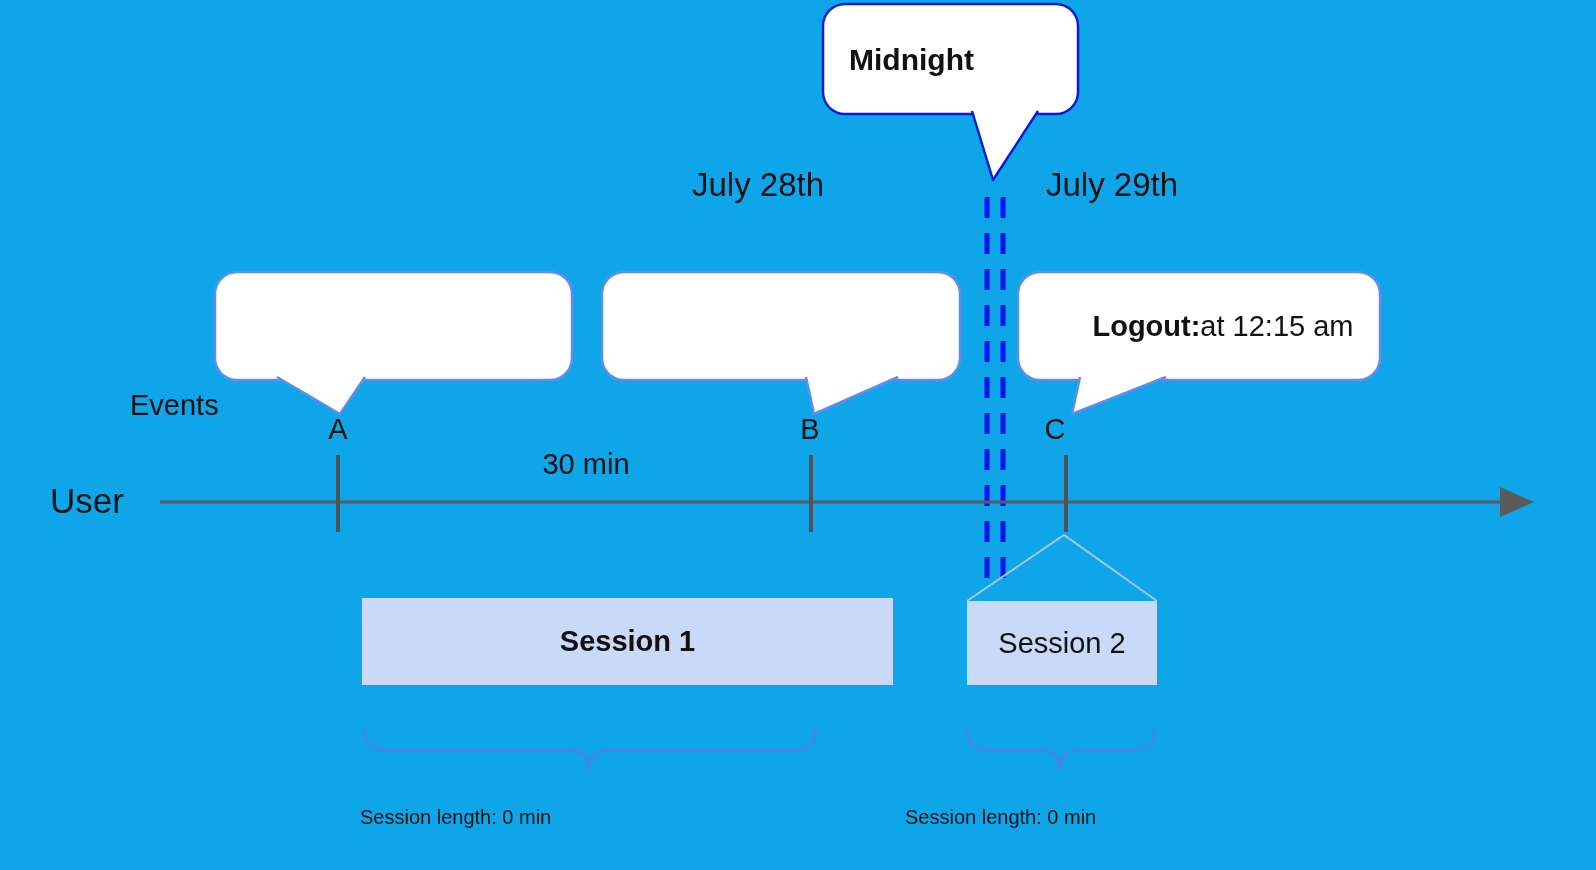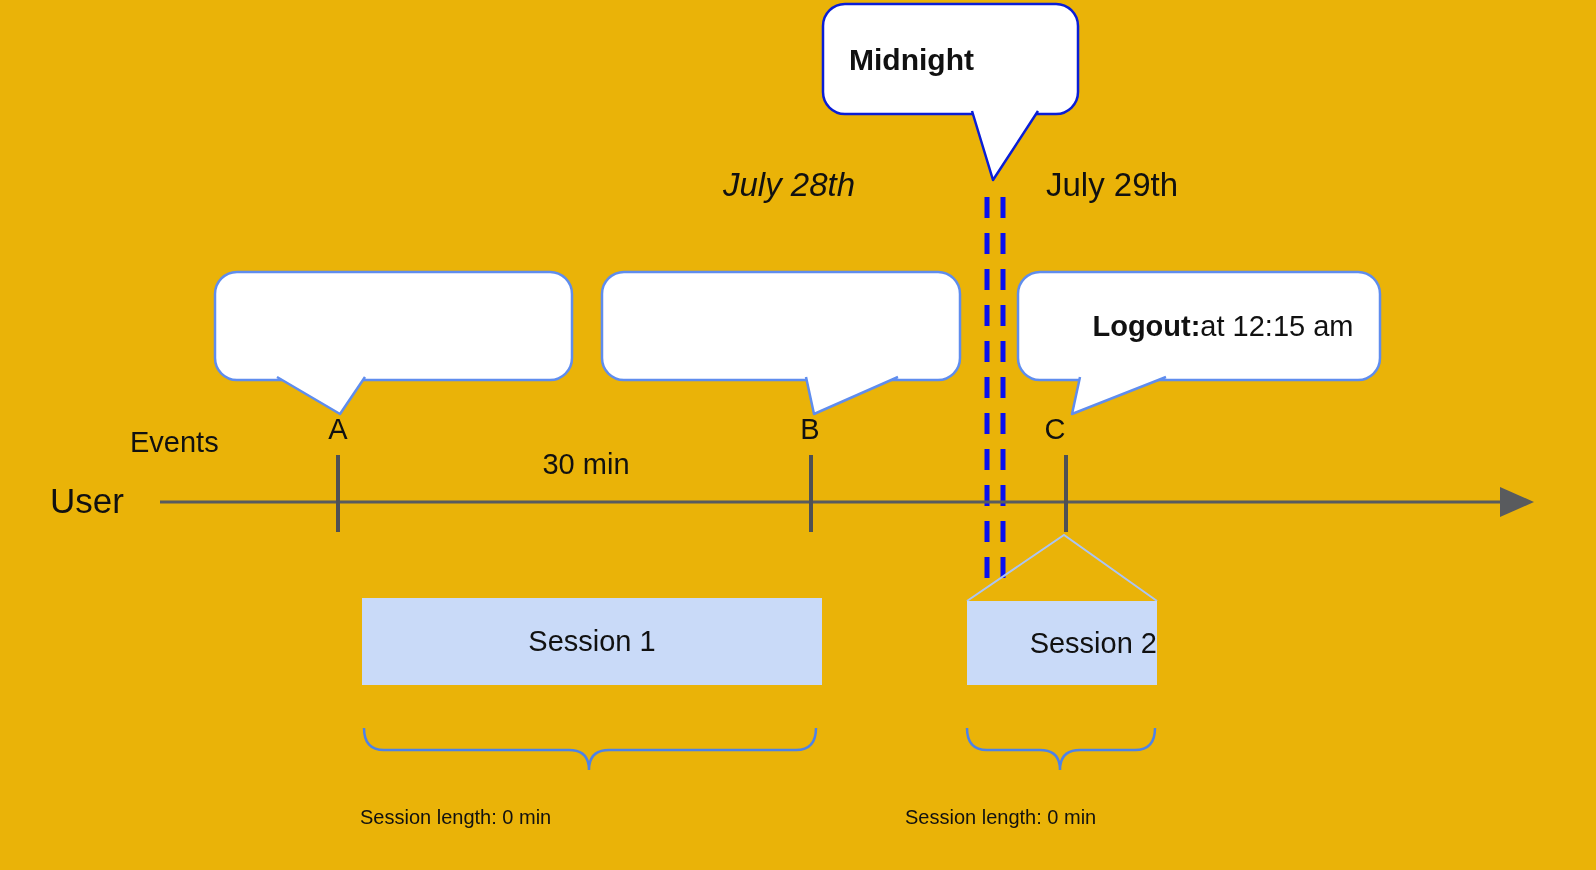--- a/index.html
+++ b/index.html
@@ -1,19 +1,19 @@
 <!DOCTYPE html>
 <html><head>
 <meta charset="utf-8">
 <style>
   html,body{margin:0;padding:0;background:#ffffff;}
   #canvas{
     position:relative;
     width:1596px;height:870px;
-    background:#eab308;
+    background:#0ea5e9;
     font-family:"Liberation Sans", sans-serif;
     color:#111111;
     overflow:hidden;
   }
   #diagram-svg{position:absolute;left:0;top:0;}
   .lbl{position:absolute;white-space:nowrap;}
   .callout-text{
     position:absolute;display:flex;align-items:center;justify-content:center;
     font-size:29px;
   }
@@ -60,40 +60,40 @@
     <rect x="1018" y="272" width="362" height="108" rx="22" fill="#ffffff" stroke-width="2.5" stroke="#5f8dee"></rect>
     <path d="M 1080 377 L 1072 414 L 1166 377" fill="#ffffff" stroke-width="2.5" stroke-linejoin="round" stroke="#5f8dee"></path>
 
     <path d="M 364 728 Q 364 750 384 750 H 569 Q 589 750 589 770 Q 589 750 609 750 H 796 Q 816 750 816 728" fill="none" stroke-width="2.5" stroke="#4d82e8"></path>
 
     <path d="M 967 728 Q 967 750 987 750 H 1040 Q 1060 750 1060 770 Q 1060 750 1080 750 H 1135 Q 1155 750 1155 728" fill="none" stroke-width="2.5" stroke="#4d82e8"></path>
   </svg>
 
   <div class="lbl midnight-text" style="left:849px;top:43px;">Midnight</div>
 
-  <div class="lbl date-lbl" style="left:723px;top:166px;font-style:italic;">July 28th</div>
+  <div class="lbl date-lbl" style="left:692px;top:166px;">July 28th</div>
   <div class="lbl date-lbl" style="left:1046px;top:166px;">July 29th</div>
 
   <div class="callout-text" style="left:1018px;top:272px;width:362px;height:108px;margin-left:24px;">
     <b>Logout:</b>
       <span> at 12:15 am</span>
   </div>
 
-  <div class="lbl events-lbl" style="left:130px;top:426px;">Events</div>
+  <div class="lbl events-lbl" style="left:130px;top:389px;">Events</div>
   <div class="lbl marker-lbl" style="left:318px;top:413px;">A</div>
   <div class="lbl marker-lbl" style="left:790px;top:413px;">B</div>
   <div class="lbl marker-lbl" style="left:1035px;top:413px;">C</div>
 
   <div class="lbl user-lbl" style="left:50px;top:481px;">User</div>
 
   <div class="lbl interval-lbl" style="left:536px;top:448px;">30 min</div>
 
-  <div class="session-box" style="left: 362px; top: 598px; width: 460px; height: 87px; background-color: rgb(201, 218, 248);">
+  <div class="session-box" style="left: 362px; top: 598px; width: 531px; height: 87px; background-color: rgb(201, 218, 248); font-weight: bold;">
     <span>Session 1</span>
   </div>
-  <div class="session-box" style="left: 967px; top: 601px; width: 190px; height: 84px; background-color: rgb(201, 218, 248); justify-content: flex-end;">
+  <div class="session-box" style="left: 967px; top: 601px; width: 190px; height: 84px; background-color: rgb(201, 218, 248);">
     <span>Session 2</span>
   </div>
 
   <div class="lbl length-lbl" style="left:360px;top:806px;">Session length: 0 min</div>
   <div class="lbl length-lbl" style="left:905px;top:806px;">Session length: 0 min</div>
 
 </div>
 
 </body></html>

